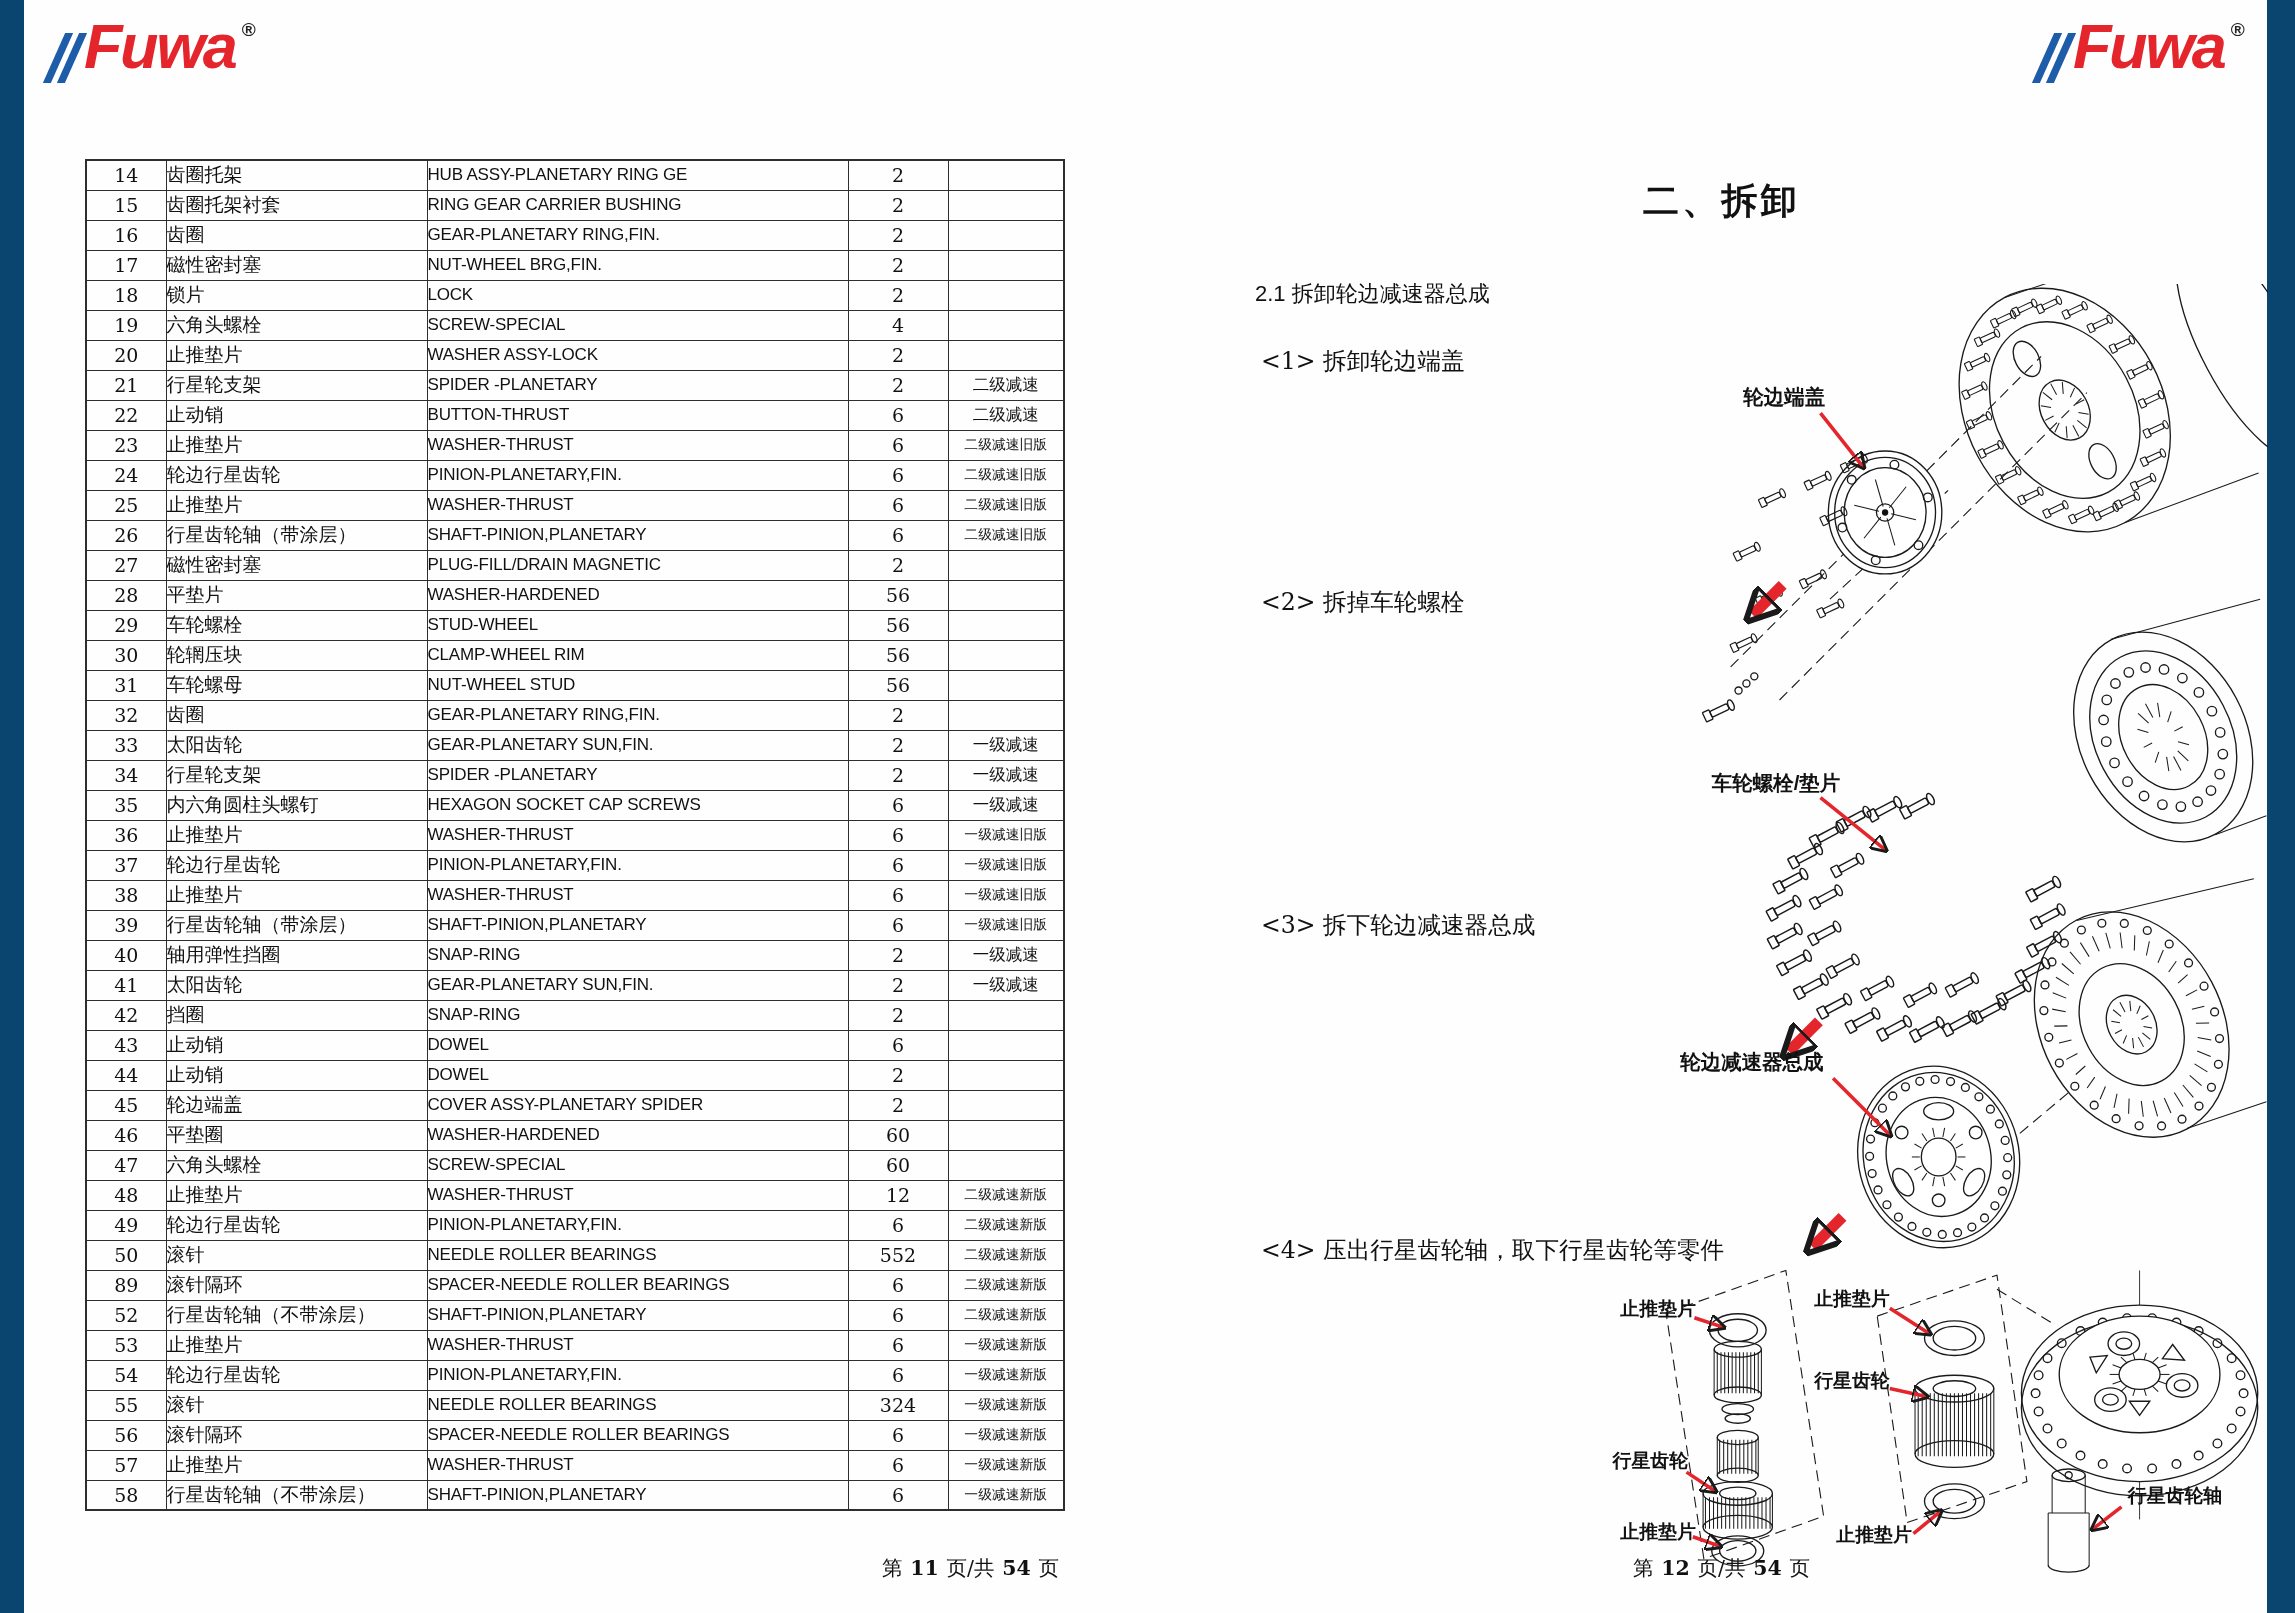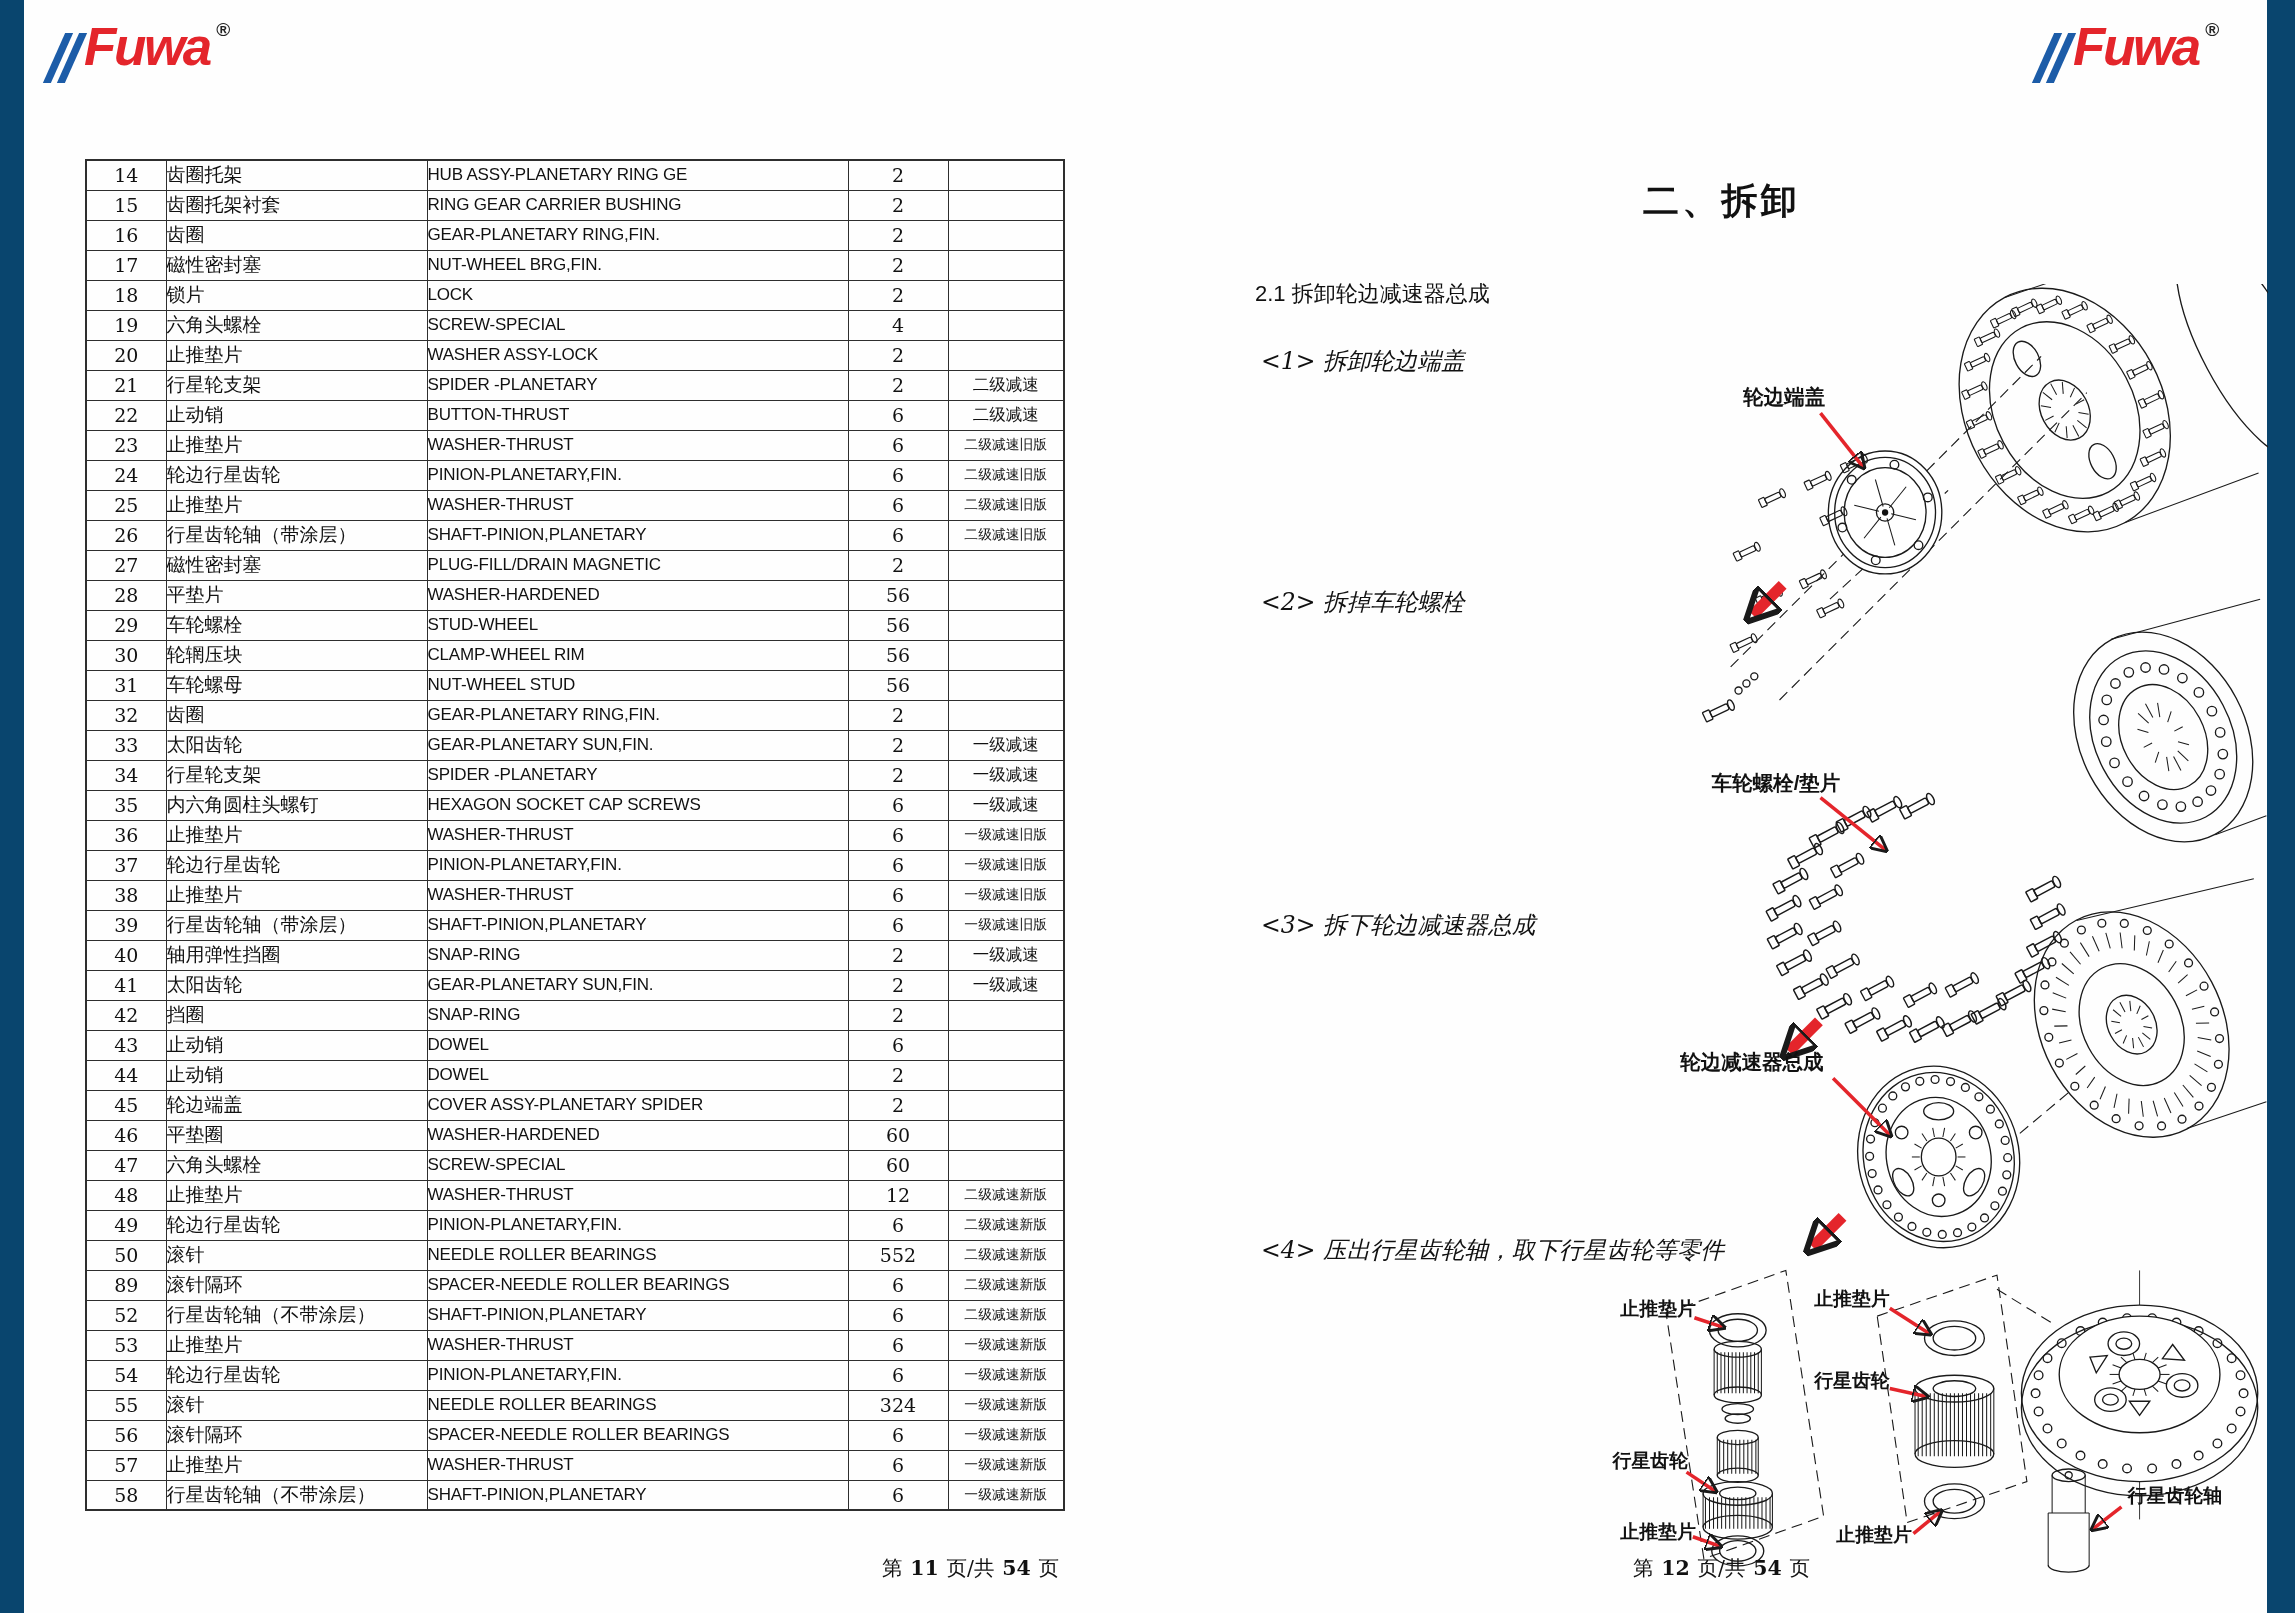--- a/index.html
+++ b/index.html
@@ -5,37 +5,37 @@
   html,body{margin:0;padding:0;background:#ffffff;font-family:"Liberation Sans",sans-serif;}
   .canvas{position:relative;width:2295px;height:1613px;background:#fefefe;overflow:hidden;}
   .side-bar{position:absolute;top:0;bottom:0;background:#09456e;}
   .side-bar.left{left:0;width:24.4px;}
   .side-bar.right{right:0;width:28px;}
 
   
   .logo{position:absolute;display:flex;align-items:flex-start;height:79px;}
   .logo .slashes{display:flex;gap:6.3px;margin-top:17.3px;margin-right:7.9px;transform:skewX(-24deg);}
   .logo .slash{width:7.9px;height:50px;background:#1c5ca8;}
-  .logo .word{font-style:italic;font-weight:bold;font-size:53px;line-height:61px;color:#e4252b;letter-spacing:-2.4px;}
+  .logo .word{font-style:italic;font-weight:bold;font-size:63px;line-height:61px;color:#e4252b;letter-spacing:-2.4px;}
   .logo .reg{font-size:19px;color:#222;margin-left:6.3px;margin-top:3.2px;font-weight:bold;}
 
   
   table.parts{position:absolute;left:85px;top:159px;width:978px;border-collapse:collapse;table-layout:fixed;border:2.4px solid #2e2e2e;}
   .parts tr{height:30px;}
   .parts td{border:1.6px solid #2e2e2e;padding:0;overflow:hidden;white-space:nowrap;color:#111;vertical-align:middle;}
   .c-no,.c-qty{text-align:center;font-family:"DejaVu Serif","Liberation Serif",serif;font-size:19px;}
   .c-cn{font-family:"DejaVu Serif","Liberation Serif",serif;font-size:19px;padding-left:22px;}
   .c-en{font-family:"Liberation Sans",sans-serif;font-size:17px;padding-left:20.5px;letter-spacing:-0.2px;}
   .c-note{text-align:center;font-family:"DejaVu Serif","Liberation Serif",serif;font-size:16.5px;}
   .c-note.small{font-size:13.8px;}
 
   
   .r-title{position:absolute;left:1229px;top:177px;width:985px;text-align:center;font-size:36px;font-weight:bold;color:#111;letter-spacing:3.2px;}
   .r-section{position:absolute;left:1231px;top:279px;font-size:22px;font-weight:normal;color:#111;margin-left:24px;}
-  .r-step{position:absolute;left:1261px;font-size:23.6px;color:#111;font-family:"DejaVu Serif","Liberation Serif",serif;font-style:italic;}
+  .r-step{position:absolute;left:1261px;font-size:23.6px;color:#111;font-family:"DejaVu Serif","Liberation Serif",serif;}
   #step1{top:345px;} #step2{top:586px;} #step3{top:909px;} #step4{top:1234px;}
 
   
   .footer{position:absolute;top:1554px;font-size:20.5px;color:#111;font-family:"DejaVu Serif","Liberation Serif",serif;}
   .footer span{margin:0 3.9px;}
   .footer .num{font-weight:bold;}
   .f-left{left:85px;width:978px;text-align:right;}
   .f-right{left:1229px;width:985px;text-align:center;}
 
   

